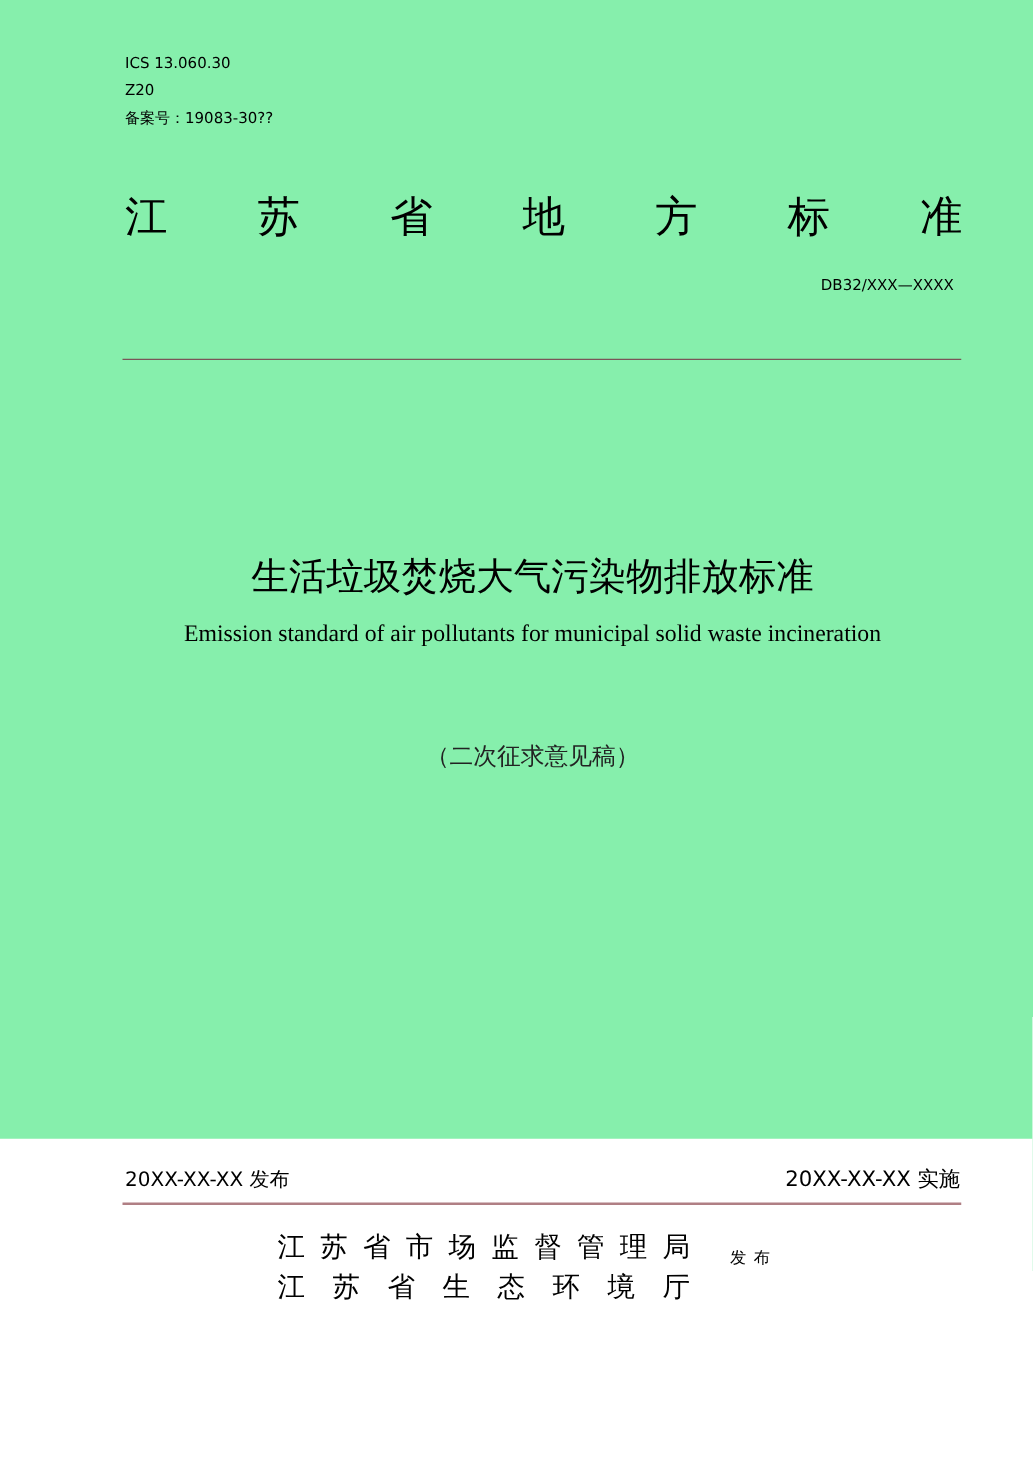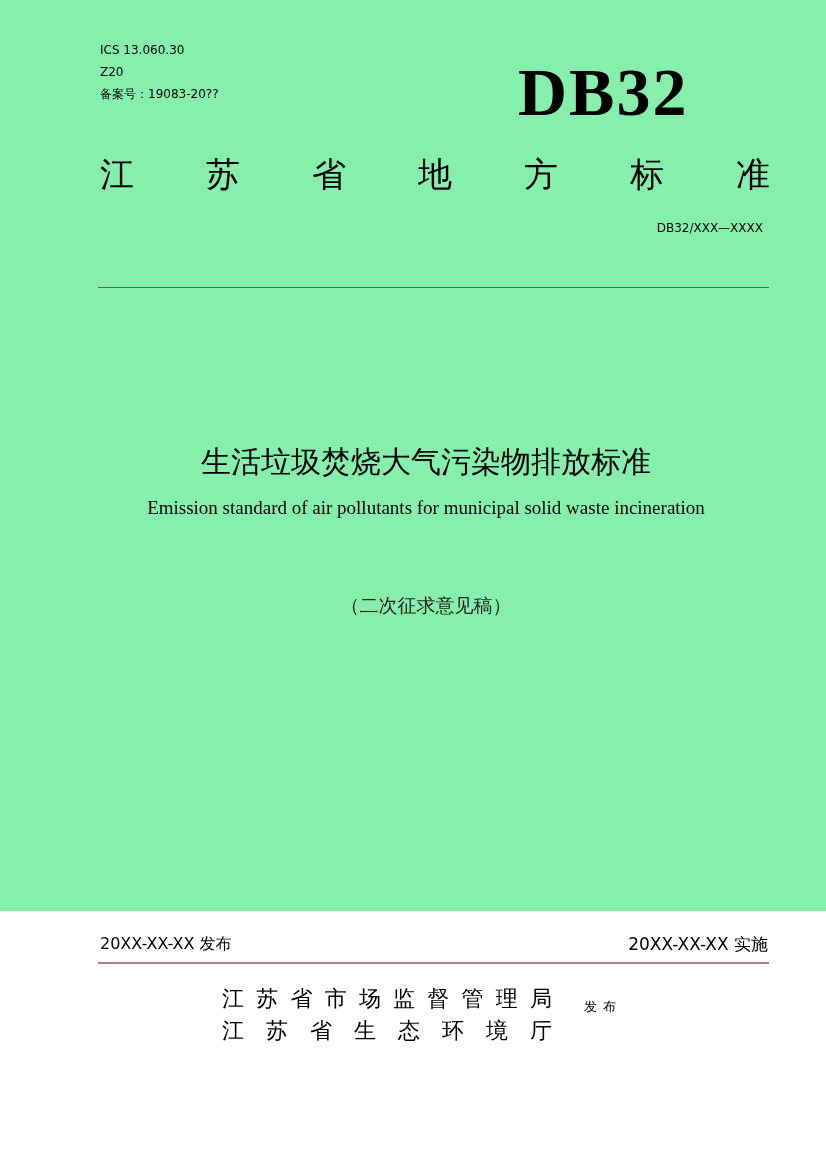--- a/index.html
+++ b/index.html
@@ -24,23 +24,22 @@
     .issuer-1 { display: flex; width: 330px; justify-content: space-between; }
     .issuer-2 { display: flex; width: 330px; justify-content: space-between; }
     .issued-label { position: absolute; left: 584px; top: 996px; font-family: "DejaVu Sans", sans-serif; font-size: 13px; line-height: 22px; letter-spacing: 6px; }
   </style>
 </head>
 <body>
 
 <div class="page">
   <div class="meta meta-ics">ICS 13.060.30</div>
   <div class="meta meta-ccs">Z20</div>
-  <div class="meta meta-record">备案号：19083-20??</div>
+  <div class="meta meta-record">备案号：19083-30??</div>
 
-  <div class="db-logo">DB32</div>
 
   <div class="std-type">
     <span>江</span>
     <span>苏</span>
     <span>省</span>
     <span>地</span>
     <span>方</span>
     <span>标</span>
     <span>准</span>
   </div>

